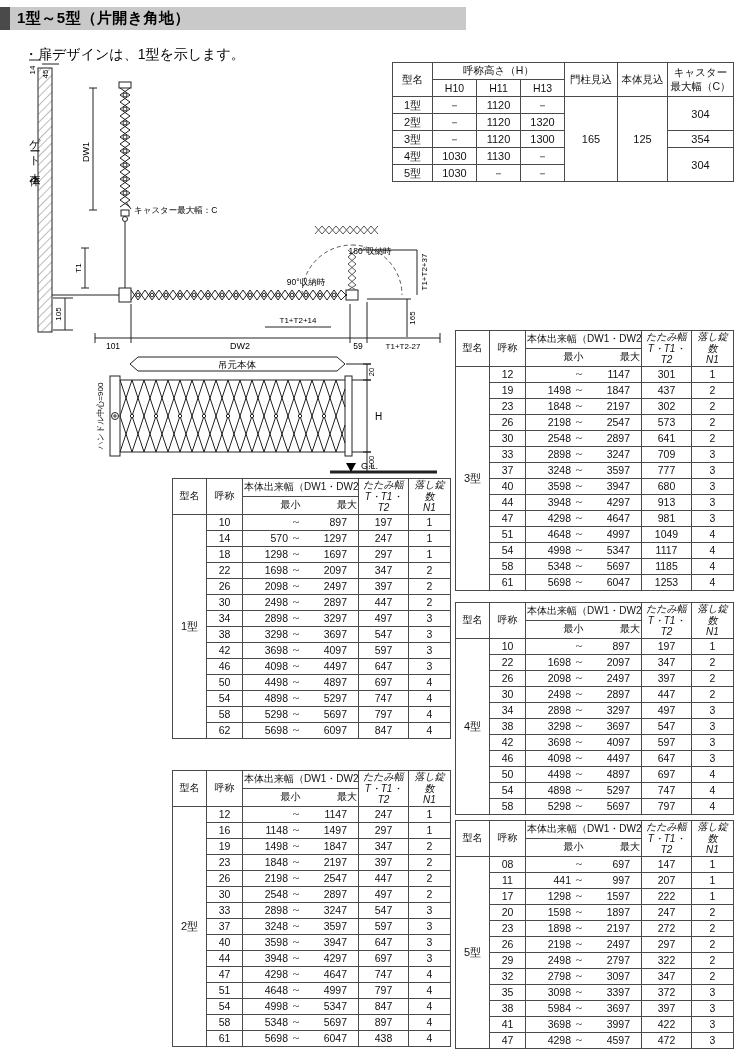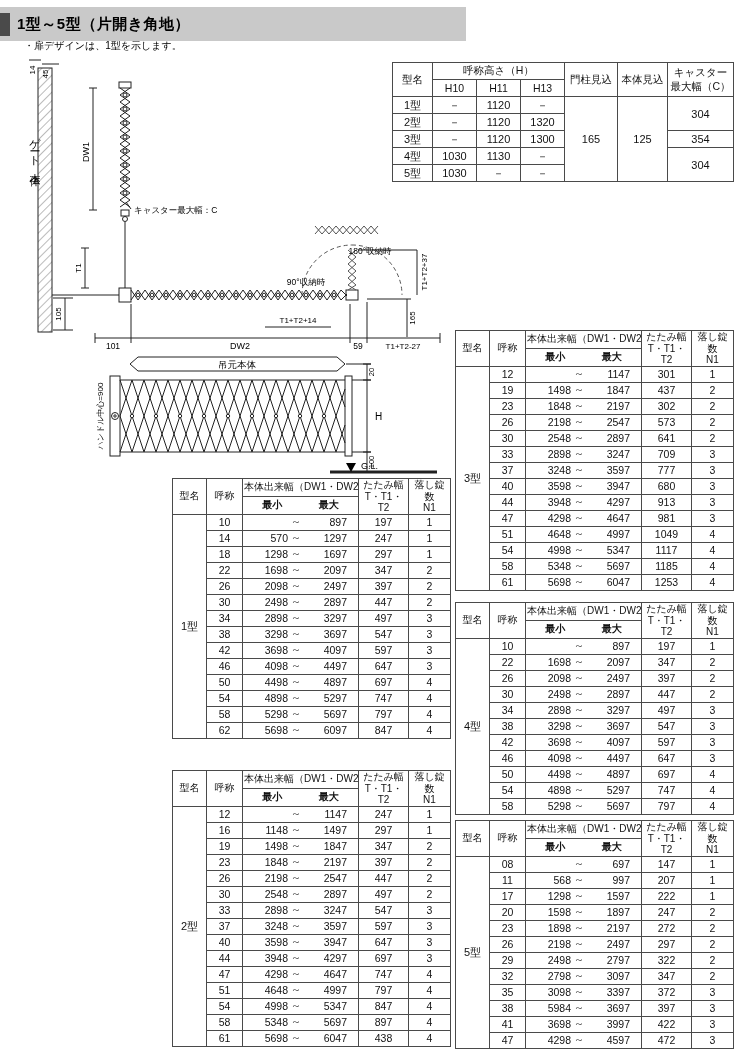--- a/index.html
+++ b/index.html
@@ -3,24 +3,24 @@
 <meta charset="utf-8">
 <style>
   * { margin:0; padding:0; box-sizing:border-box; }
   html,body { background:#ffffff; }
   .page {
     position:relative; width:740px; height:1055px; background:#ffffff;
     font-family:"Liberation Sans","DejaVu Sans",sans-serif; color:#111;
     overflow:hidden;
   }
   
-  .titlebar { position:absolute; left:0; top:7px; width:466px; height:34px; background:#c9c9c9; display:flex; align-items:center; }
+  .titlebar { position:absolute; left:0; top:7px; width:466px; height:23px; background:#c9c9c9; display:flex; align-items:center; }
   .titlebar-block { width:10px; height:23px; background:#4a4a4a; flex:0 0 auto; }
   .titlebar h1 { font-size:15px; font-weight:bold; padding-left:7px; letter-spacing:0.5px; color:#000; }
-  .note { position:absolute; left:24px; top:39px; font-size:10px; color:#000; }
+  .note { position:absolute; left:24px; top:46px; font-size:14px; color:#000; }
 
   table { border-collapse:collapse; table-layout:fixed; background:#fff; }
   th, td { border:1px solid #4a4a4a; font-weight:normal; text-align:center; vertical-align:middle; overflow:hidden; }
 
   
   .spec-table { position:absolute; left:392px; top:62px; width:341px; font-size:11px; }
   .spec-table col.sc-model { width:40px; }
   .spec-table col.sc-h { width:44px; }
   .spec-table col.sc-pillar { width:53px; }
   .spec-table col.sc-body { width:50px; }
@@ -38,24 +38,24 @@
   #t5 { left:455px; top:820px; }
   .size-table col.c-model { width:34px; }
   .size-table col.c-size  { width:36px; }
   .size-table col.c-min   { width:58px; }
   .size-table col.c-max   { width:58px; }
   .size-table col.c-fold  { width:50px; }
   .size-table col.c-lock  { width:42px; }
   .size-table th { height:16px; padding:0 1px; font-size:10px; }
   .size-table td { height:16px; padding:0 2px; }
   .hdr-width { font-size:8.5px; white-space:nowrap; }
-  .hdr-2line { font-size:9px; line-height:1.15; }
+  .hdr-2line { font-size:9px; line-height:1.15;font-style:italic; }
   .hdr-minmax { padding:0; }
   .hdr-minmax .mm { display:flex; }
-  .hdr-minmax .mm span { flex:1 1 0; text-align:center;font-weight:bold; }
+  .hdr-minmax .mm span { flex:1 1 0; text-align:right; }
   .range-cell { padding:0; }
   .range { display:flex; align-items:center; height:100%; }
   .rmin { flex:1 1 0; text-align:right; }
   .rtilde { width:16px; text-align:center; flex:0 0 auto; }
   .rmax { flex:1 1 0; text-align:right; padding-right:9px; }
   .model-cell { font-size:11px; }
 
   
   .diagram-svg { position:absolute; left:15px; top:52px; pointer-events:none; }
   .vlabel {
@@ -1112,21 +1112,21 @@
               <span class="rmax">697</span>
             </div>
           </td>
           <td>147</td>
           <td>1</td>
         </tr>
         <tr>
           <td>11</td>
           <td colspan="2" class="range-cell">
             <div class="range">
-              <span class="rmin">568</span>
+              <span class="rmin">441</span>
               <span class="rtilde">～</span>
               <span class="rmax">997</span>
             </div>
           </td>
           <td>207</td>
           <td>1</td>
         </tr>
         <tr>
           <td>17</td>
           <td colspan="2" class="range-cell">

